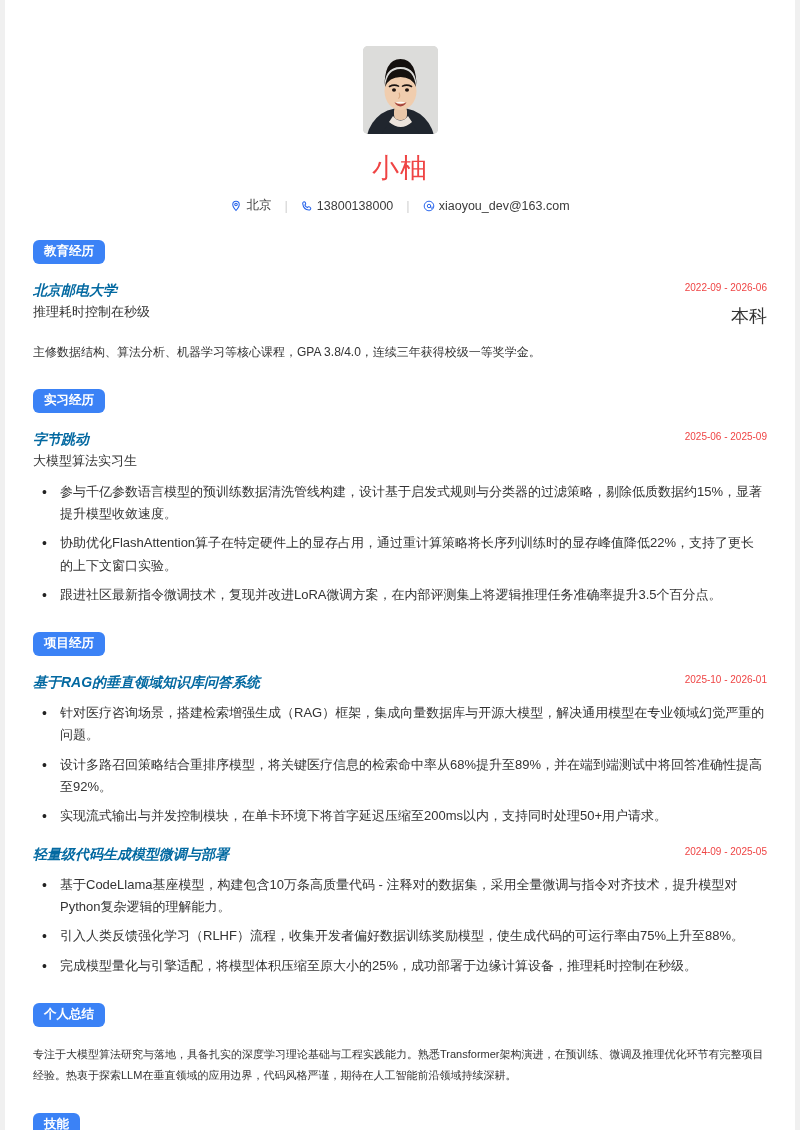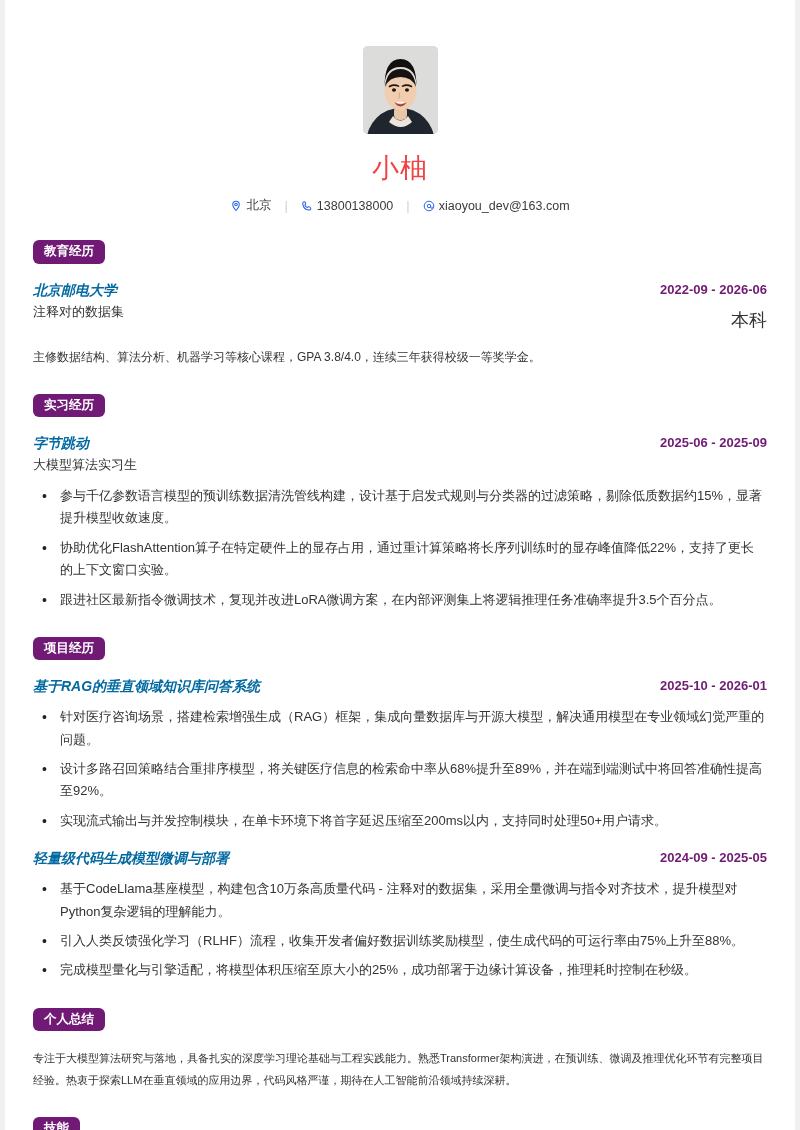--- a/index.html
+++ b/index.html
@@ -52,21 +52,21 @@
     margin: 0 13px;
     font-size: 13px;
   }
   .cicon { display: inline-flex; width: 12px; height: 12px; color: #2563eb; }
   .cicon svg { width: 12px; height: 12px; display: block; }
 
   
   .section { margin-top: 26px; }
   .badge {
     display: inline-block;
-    background: #701a75;
+    background: #3b82f6;
     color: #ffffff;
     font-size: 12.5px;
     font-weight: bold;
     padding: 5px 11px 6px 11px;
     border-radius: 6px;
     line-height: 1;
   }
   .entry { margin-top: 16px; }
   .entry-row {
     display: flex;
@@ -82,23 +82,23 @@
     line-height: 1.5;
     font-style: italic;
   }
   .role {
     font-size: 13px;
     color: #333333;
     line-height: 1.6;
     margin-top: 1px;
   }
   .date {
-    font-size: 13px;
-    font-weight: bold;
-    color: #701a75;
+    font-size: 10px;
+    font-weight: normal;
+    color: #ef4444;
     line-height: 1.5;
   }
   .degree {
     font-size: 18px;
     color: #333333;
     line-height: 1.6;
     margin-top: 7px;
   }
   .desc {
     font-size: 12px;
@@ -194,21 +194,21 @@
       </span>
     </div>
   </div>
 
   <div class="section">
     <span class="badge">教育经历</span>
     <div class="entry">
       <div class="entry-row">
         <div class="entry-left">
           <div class="org">北京邮电大学</div>
-          <div class="role">注释对的数据集</div>
+          <div class="role">推理耗时控制在秒级</div>
         </div>
         <div class="entry-right">
           <div class="date">2022-09 - 2026-06</div>
           <div class="degree">本科</div>
         </div>
       </div>
       <div class="desc">主修数据结构、算法分析、机器学习等核心课程，GPA 3.8/4.0，连续三年获得校级一等奖学金。</div>
     </div>
   </div>
 

